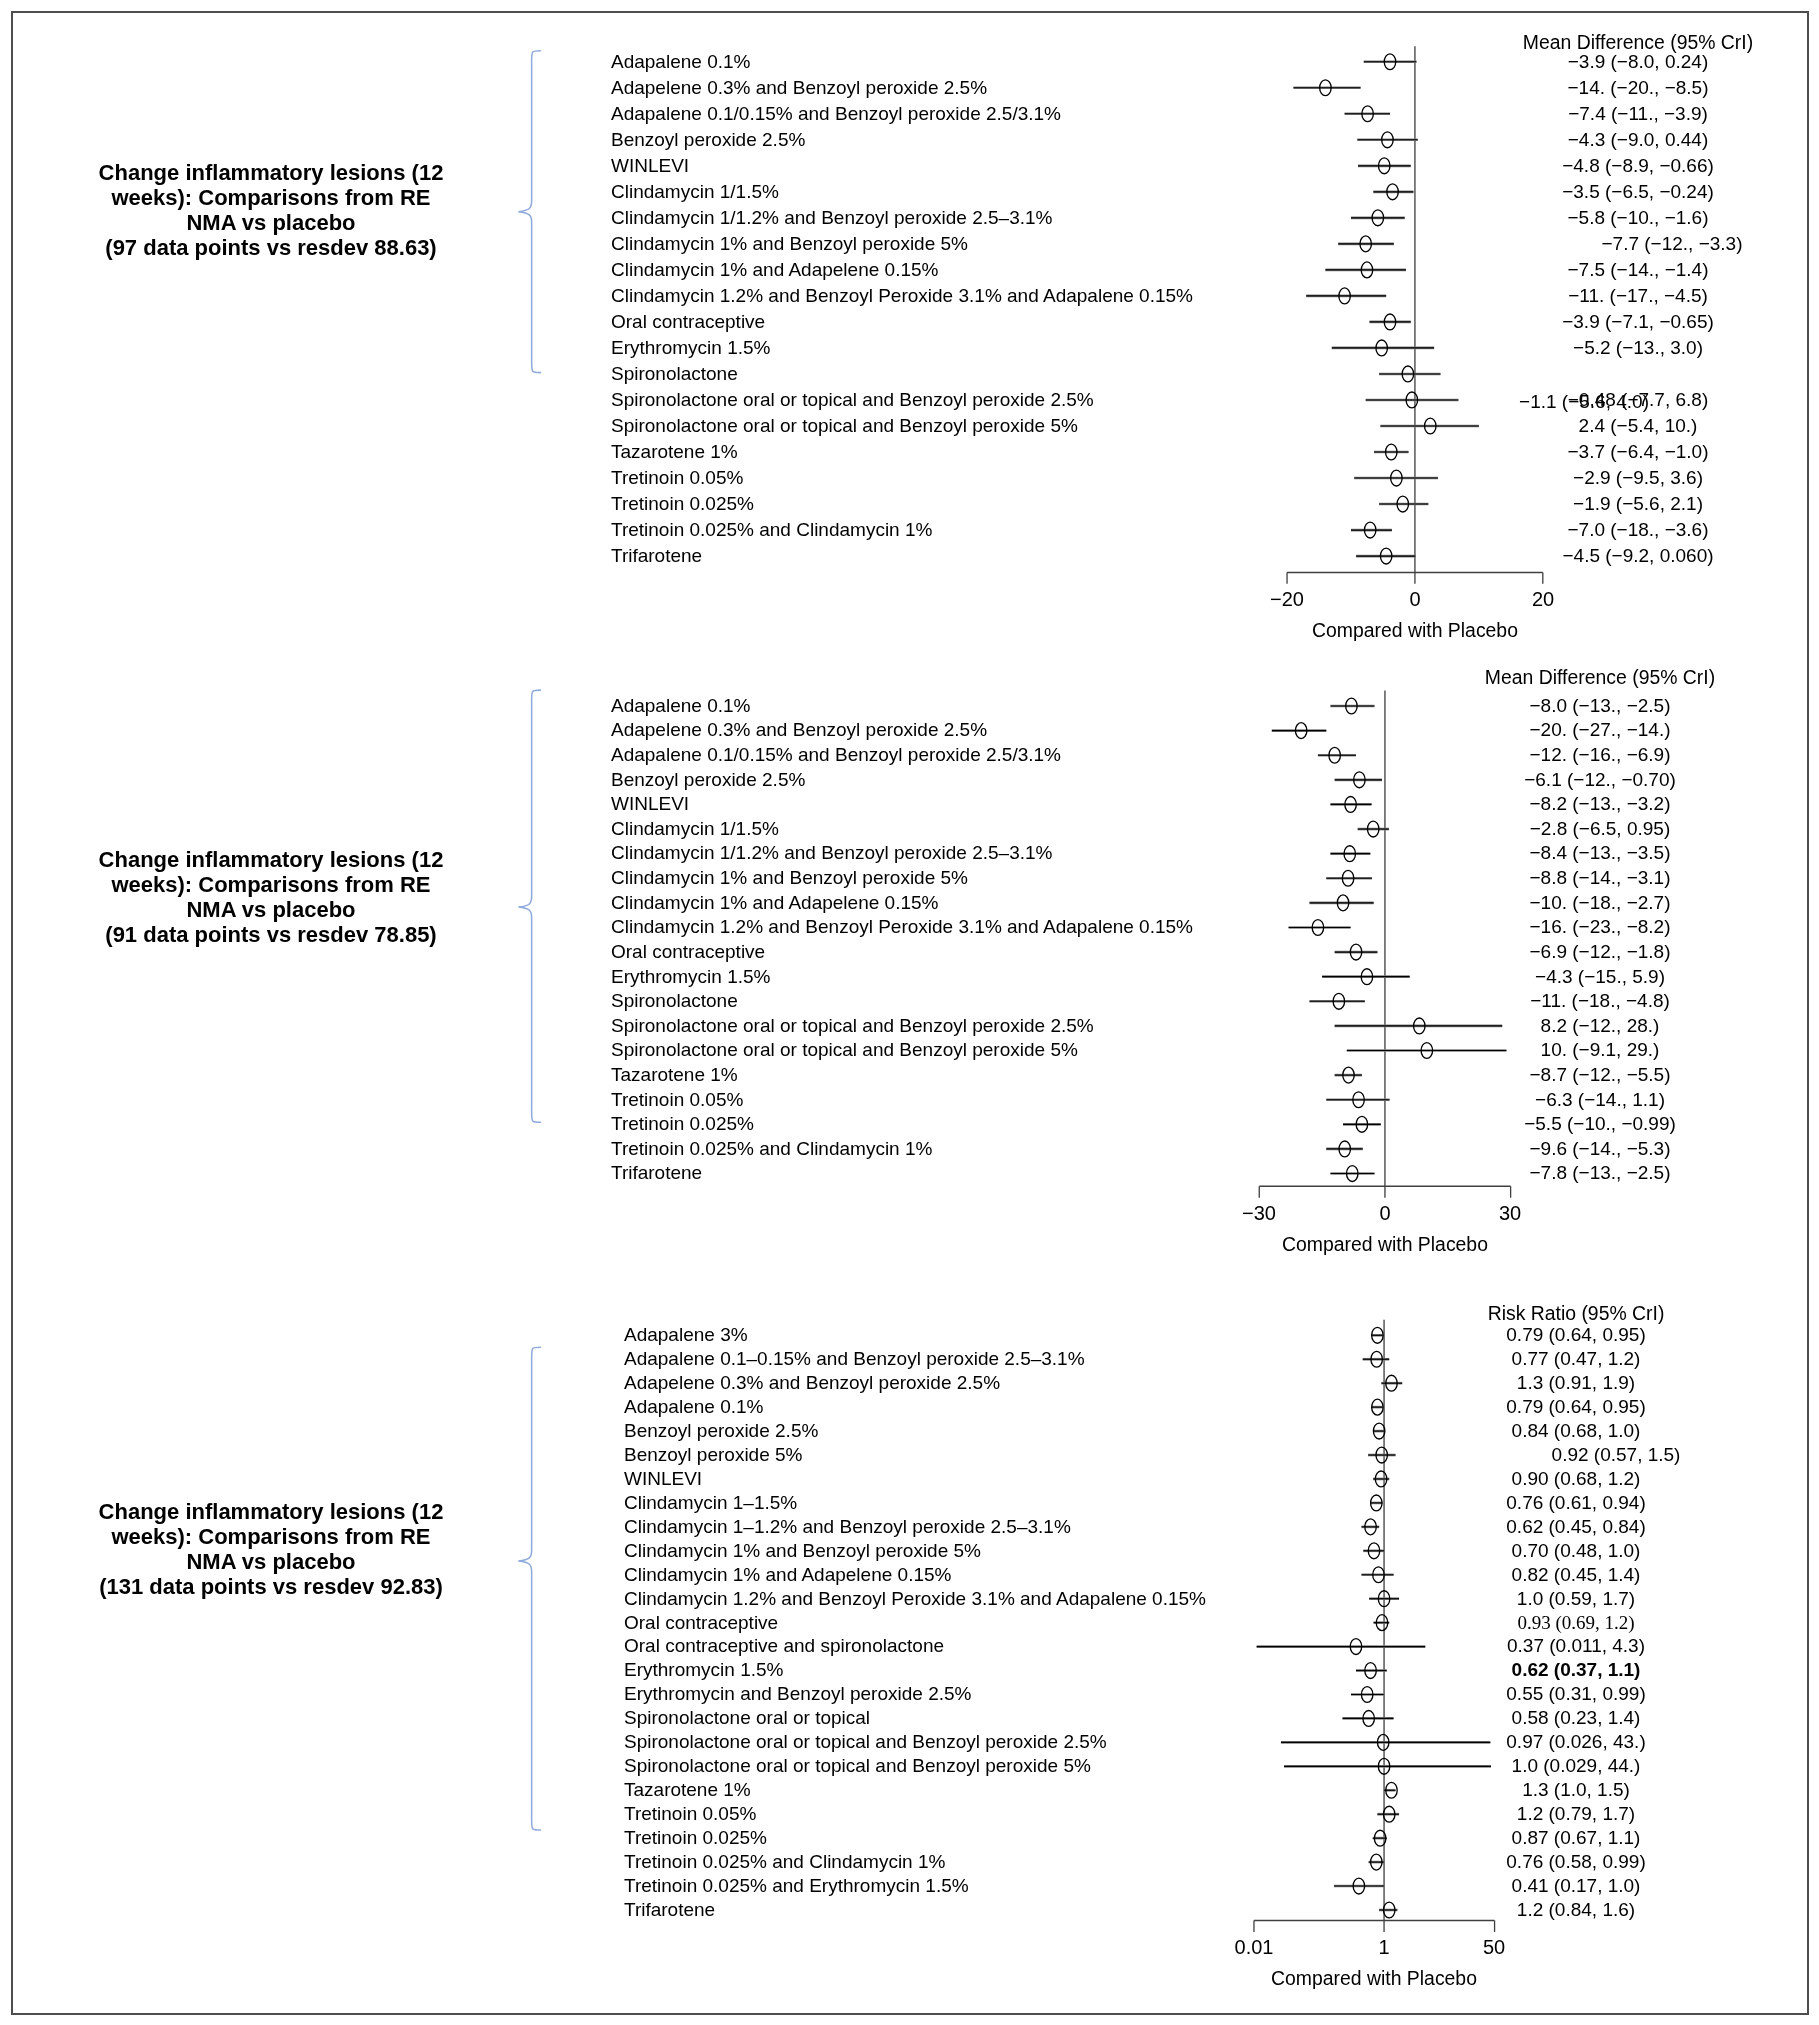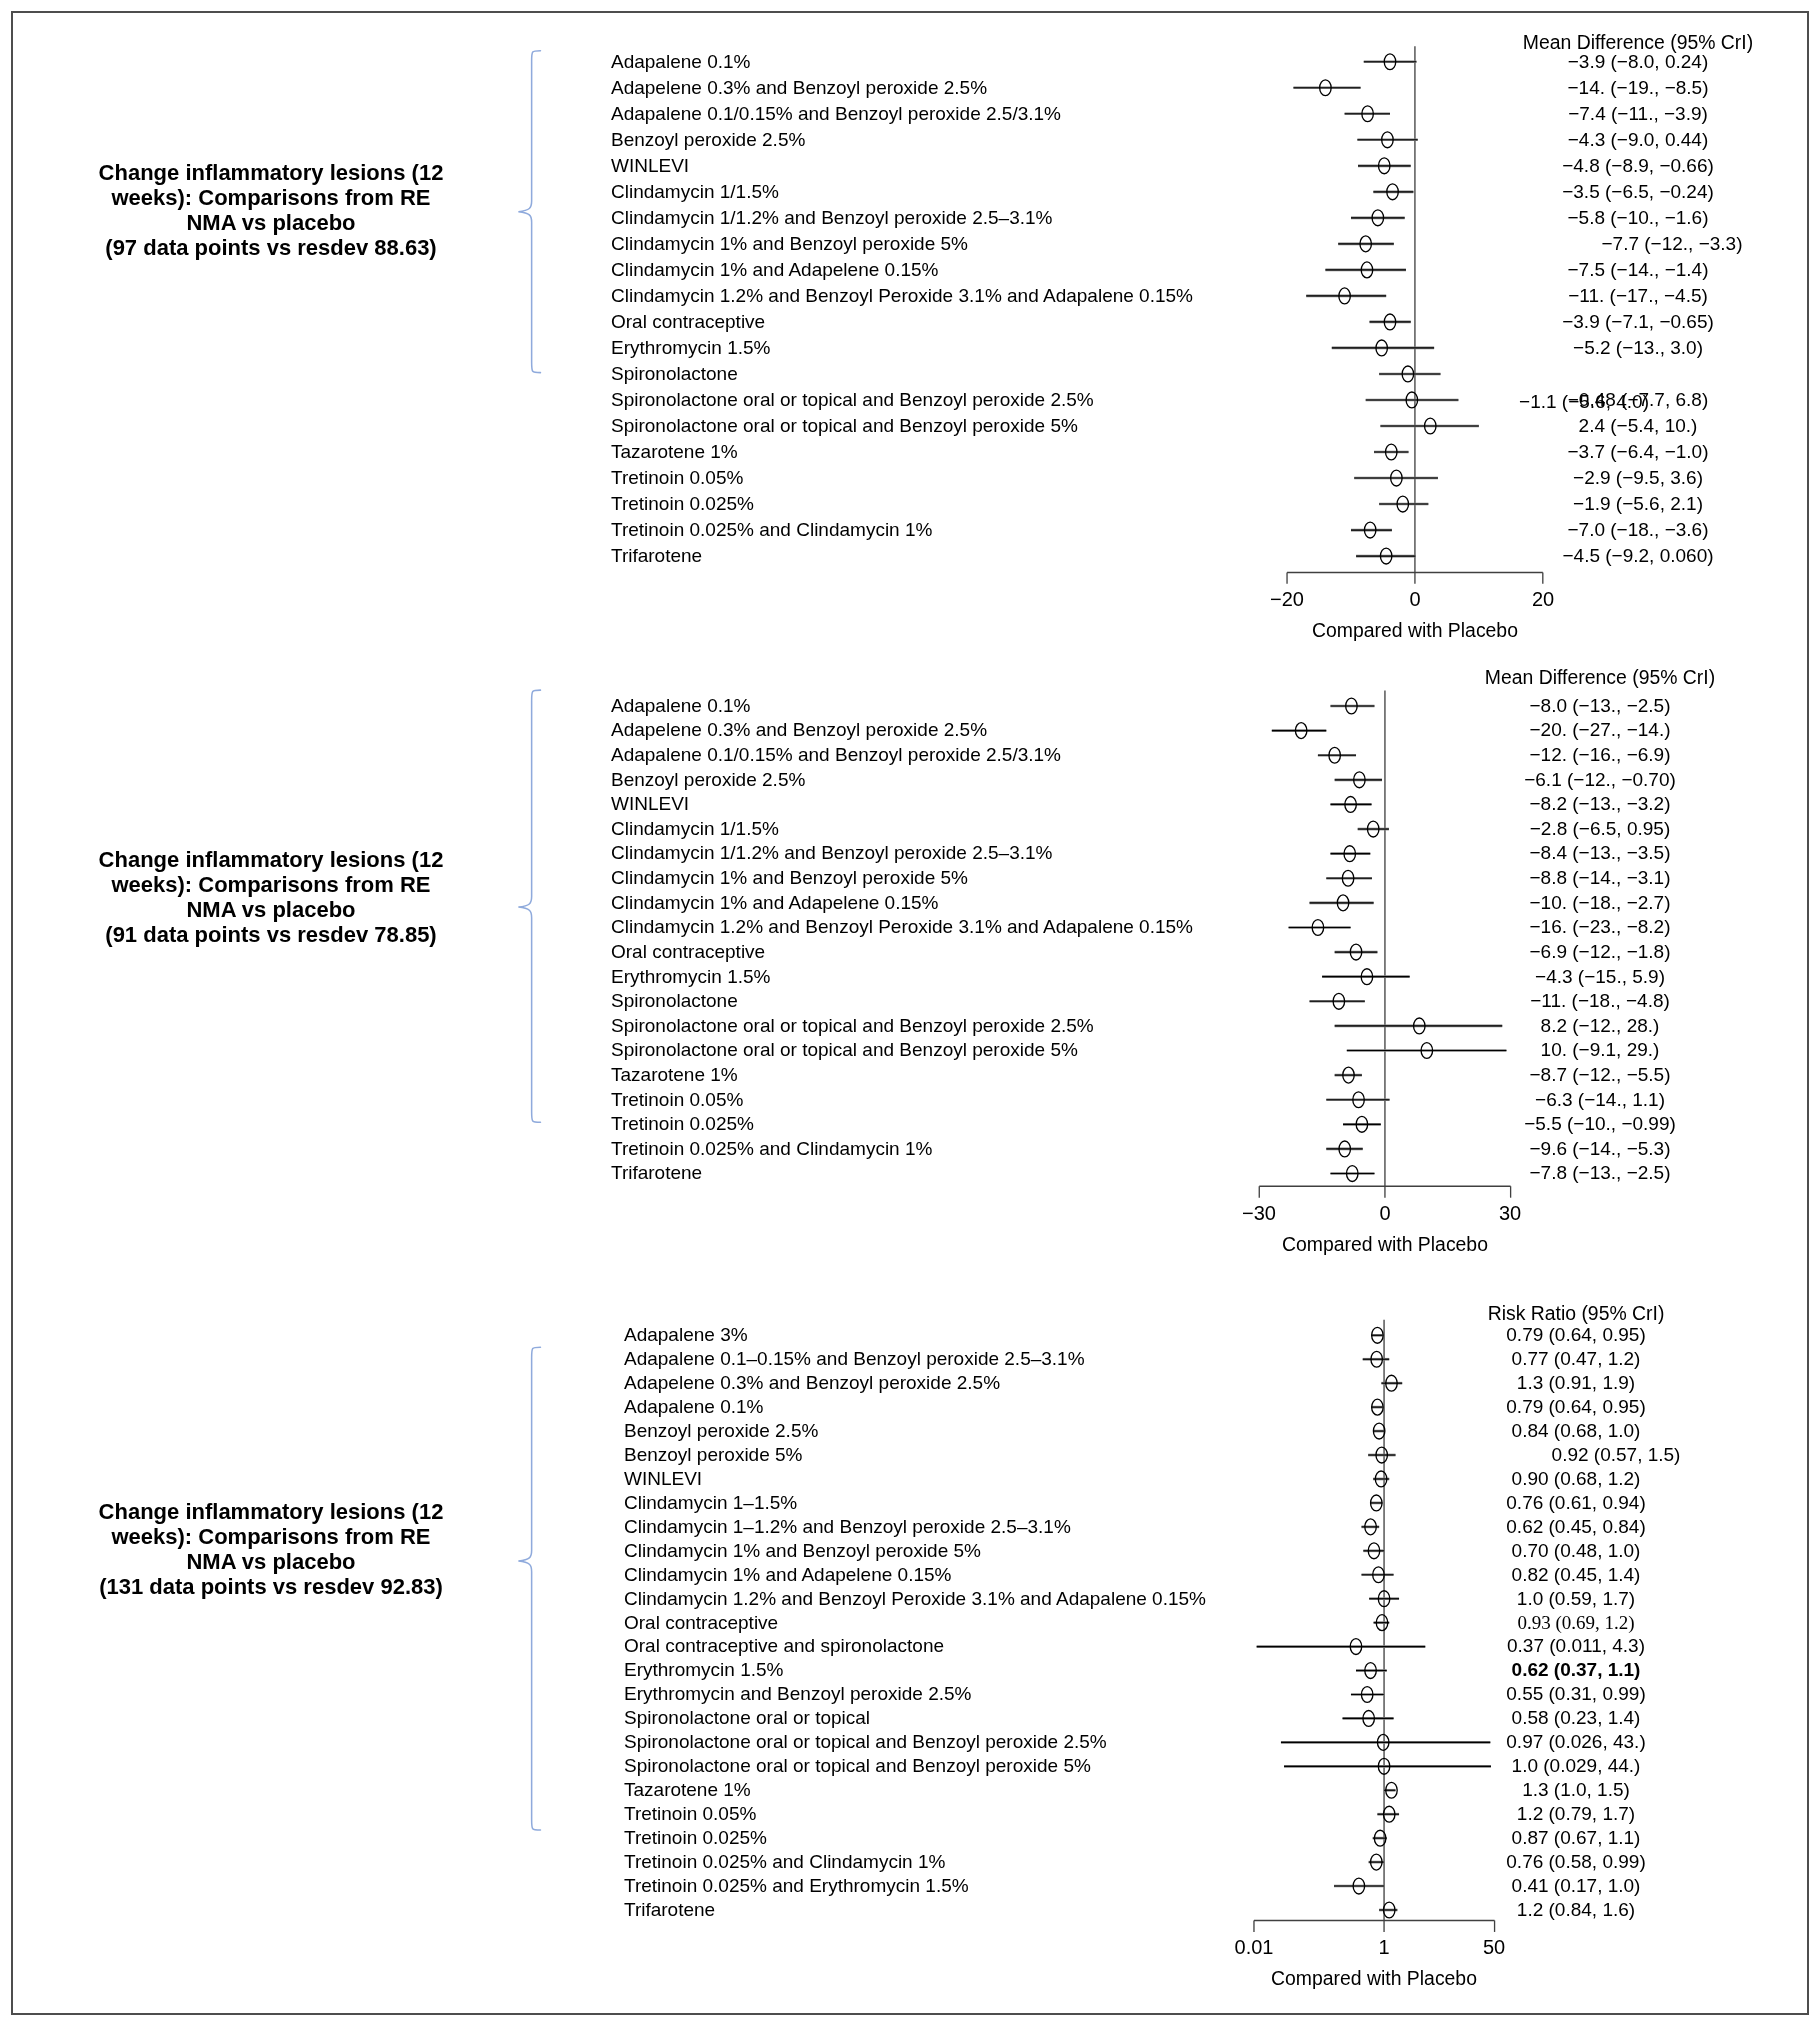--- a/index.html
+++ b/index.html
@@ -262,21 +262,21 @@
   <section id="panel2">
     <div class="panel-title">Change inflammatory lesions (12
 weeks): Comparisons from RE
 NMA vs placebo
 (131 data points vs resdev 92.83)</div>
     <div class="col-header">Risk Ratio (95% CrI)</div>
   </section>
 <div class="row-label" style="left: 611px; top: 49px;">Adapalene 0.1%</div>
     <div class="row-value" style="left: 1638px; top: 49px;">−3.9 (−8.0, 0.24)</div>
     <div class="row-label" style="left: 611px; top: 75px;">Adapelene 0.3% and Benzoyl peroxide 2.5%</div>
-    <div class="row-value" style="left: 1638px; top: 75px;">−14. (−19., −8.5)</div>
+    <div class="row-value" style="left: 1638px; top: 75px;">−14. (−20., −8.5)</div>
     <div class="row-label" style="left: 611px; top: 101px;">Adapalene 0.1/0.15% and Benzoyl peroxide 2.5/3.1%</div>
     <div class="row-value" style="left: 1638px; top: 101px;">−7.4 (−11., −3.9)</div>
     <div class="row-label" style="left: 611px; top: 127px;">Benzoyl peroxide 2.5%</div>
     <div class="row-value" style="left: 1638px; top: 127px;">−4.3 (−9.0, 0.44)</div>
     <div class="row-label" style="left: 611px; top: 153px;">WINLEVI</div>
     <div class="row-value" style="left: 1638px; top: 153px;">−4.8 (−8.9, −0.66)</div>
     <div class="row-label" style="left: 611px; top: 179px;">Clindamycin 1/1.5%</div>
     <div class="row-value" style="left: 1638px; top: 179px;">−3.5 (−6.5, −0.24)</div>
     <div class="row-label" style="left: 611px; top: 205px;">Clindamycin 1/1.2% and Benzoyl peroxide 2.5–3.1%</div>
     <div class="row-value" style="left: 1638px; top: 205px;">−5.8 (−10., −1.6)</div>

